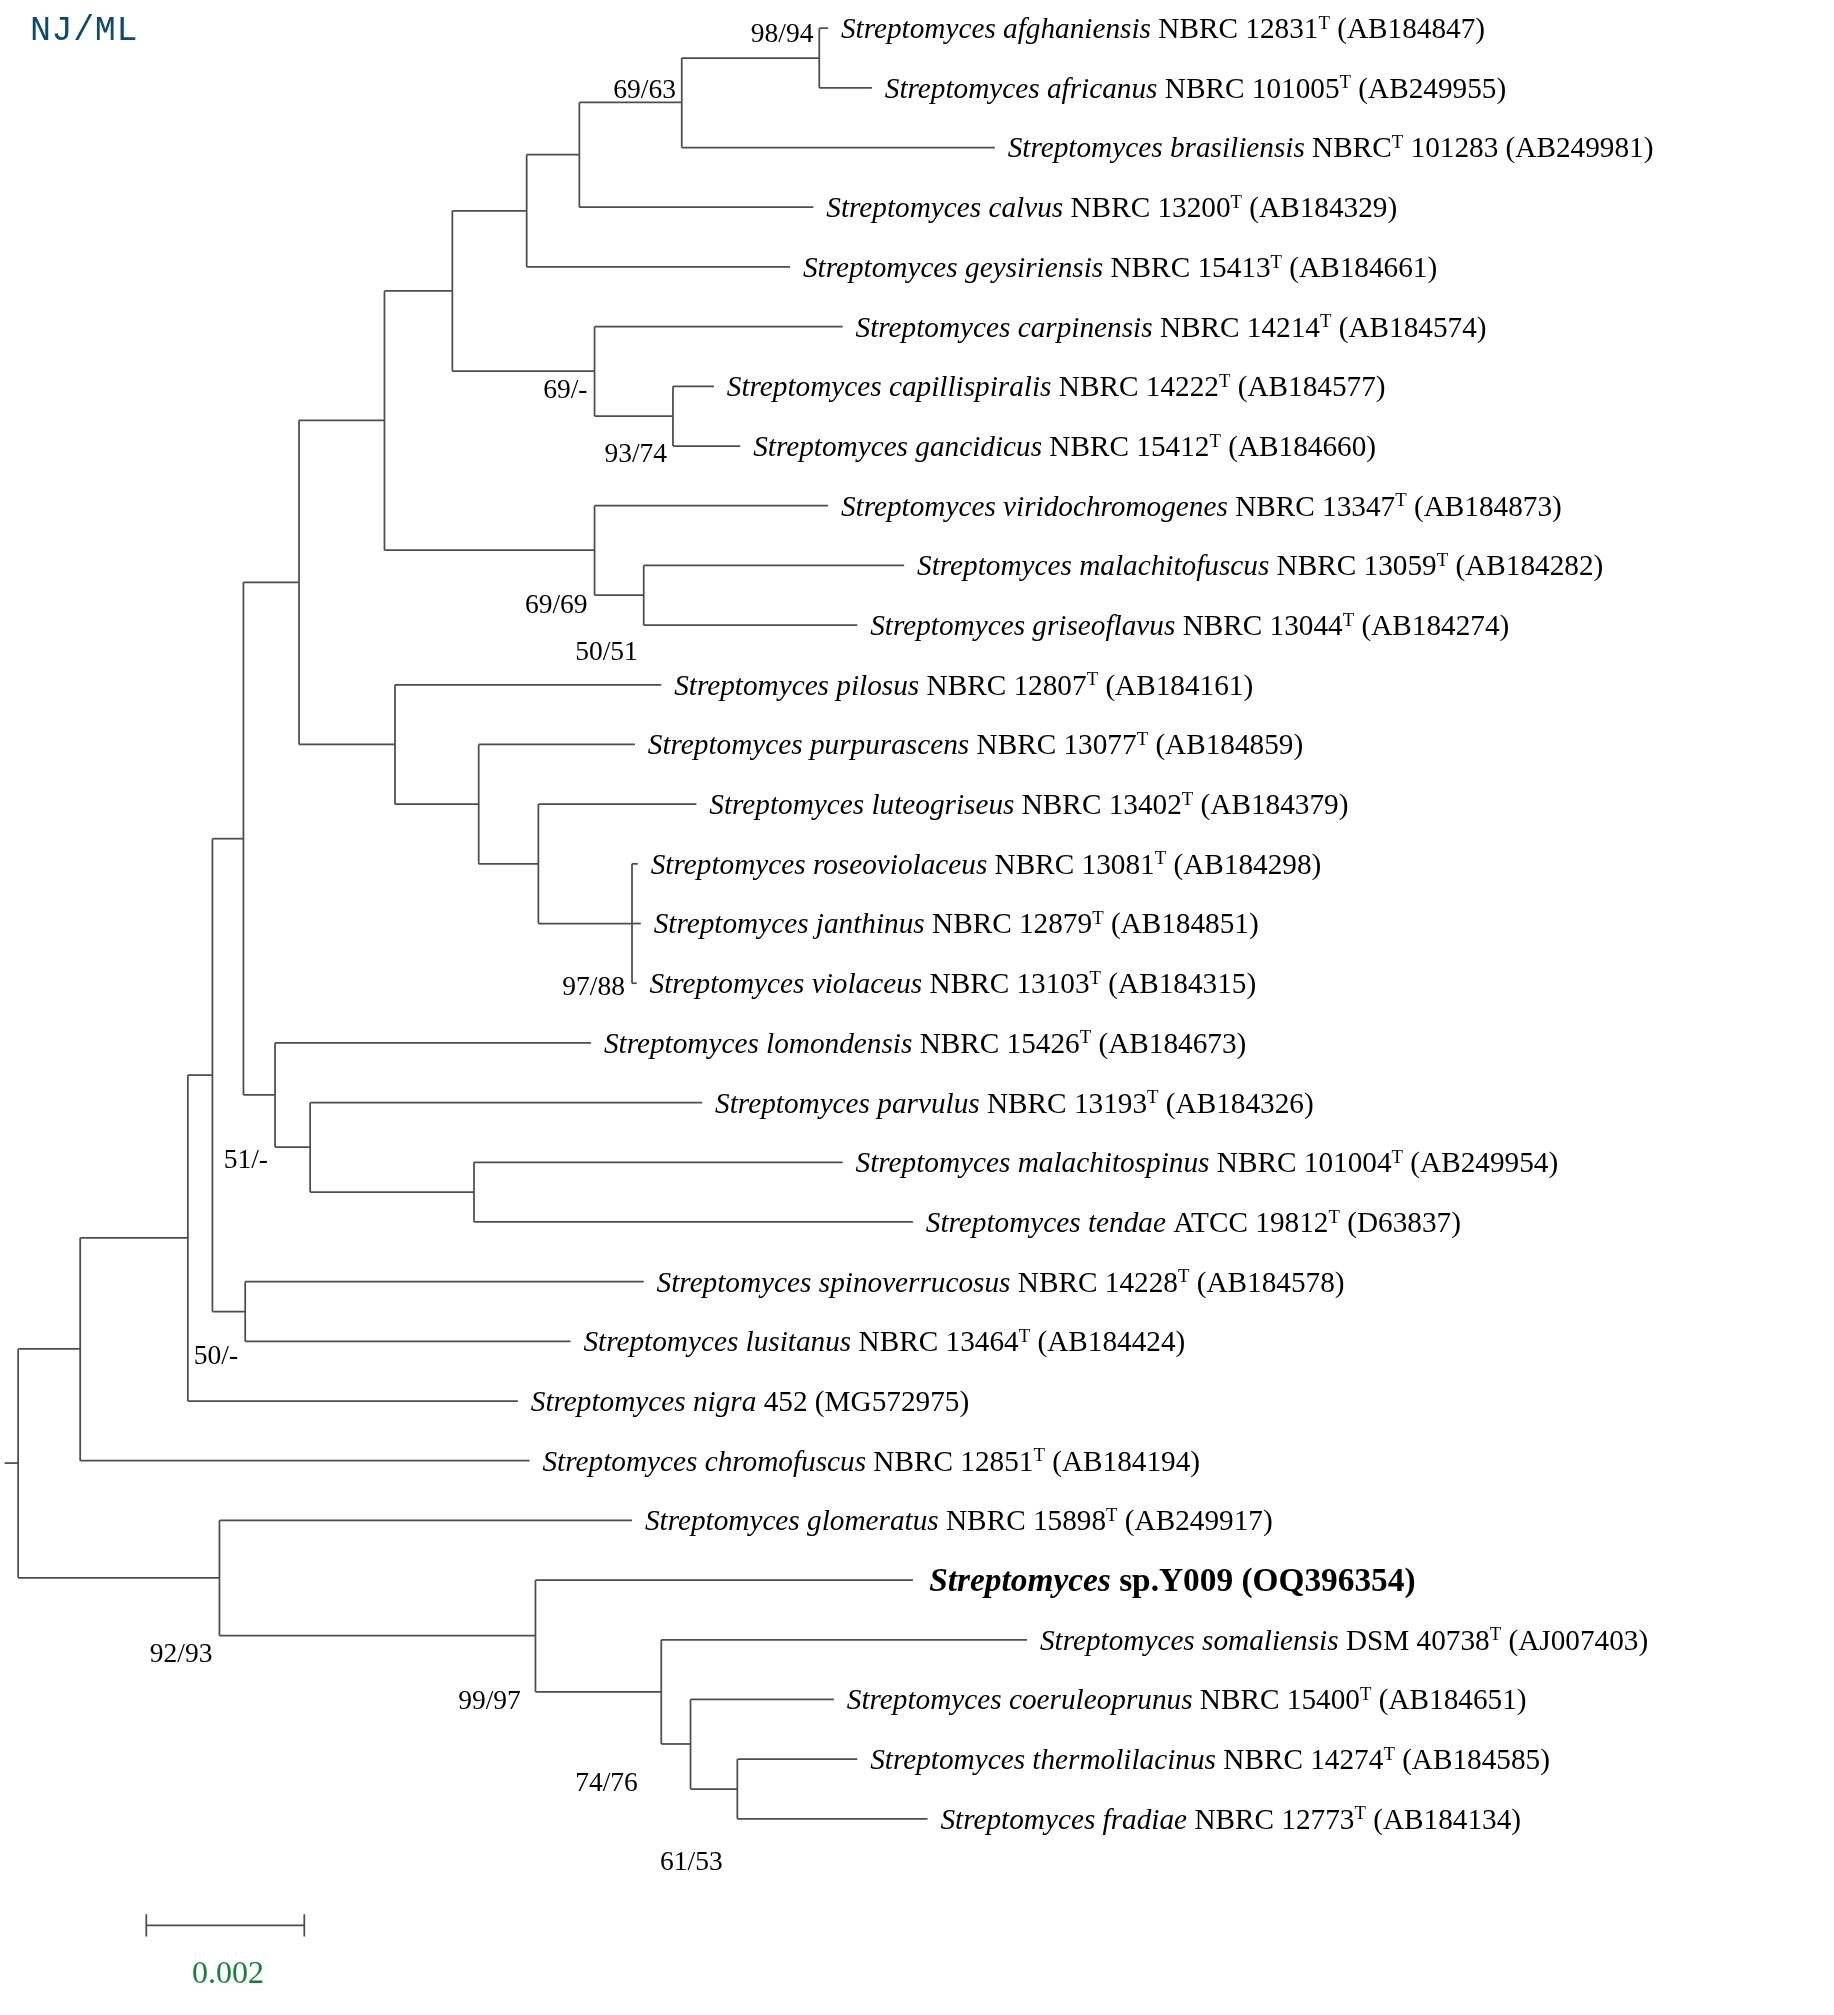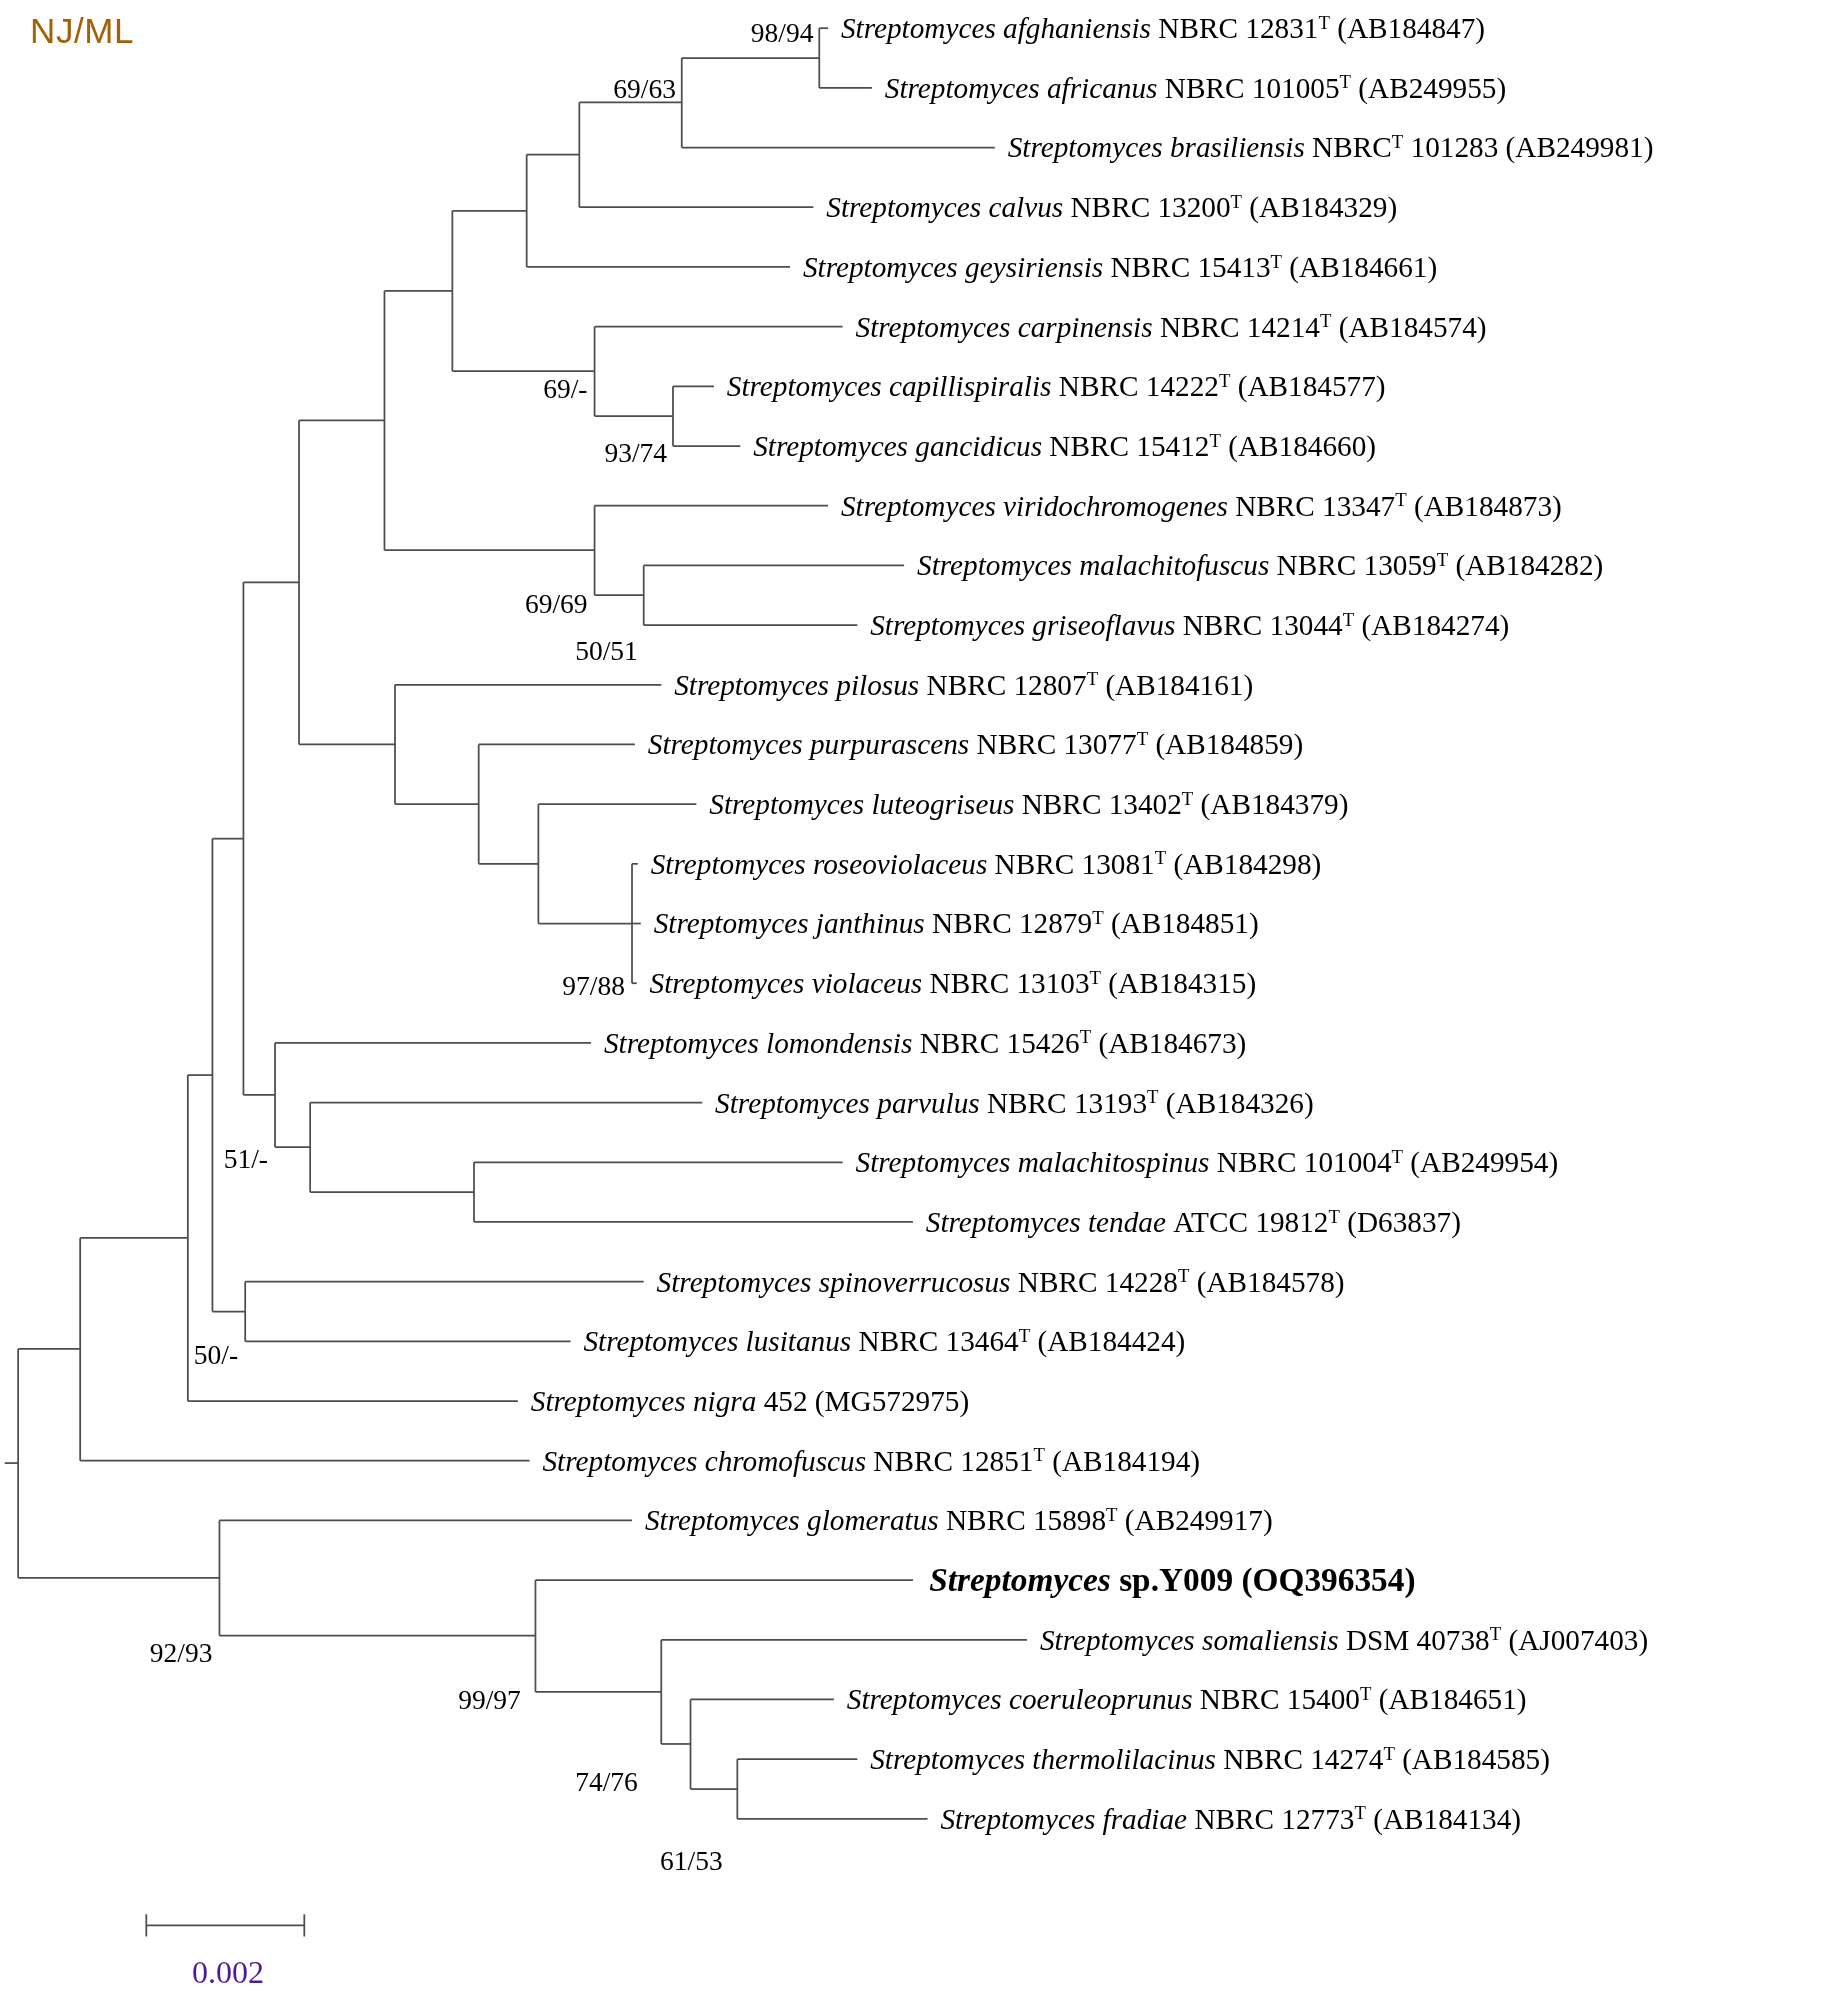--- a/index.html
+++ b/index.html
@@ -1,22 +1,22 @@
 <!DOCTYPE html>
 <html style="font-size:9.4px"><head>
 <meta charset="utf-8">
 <style>
   html,body{margin:0;padding:0;background:#ffffff;}
   #figure{position:relative;width:1834px;height:2015px;background:#ffffff;overflow:hidden;
           font-family:"Liberation Serif",serif;}
   #tree-svg{position:absolute;left:0;top:0;width:1834px;height:2015px;}
-  .title{position:absolute;left:30px;top:10.5px;font-size:35px;color:#a16207;
-         font-family:Liberation Sans, sans-serif;letter-spacing:0.6px;}
+  .title{position:absolute;left:30px;top:10.5px;font-size:35px;color:#0c4a6e;
+         font-family:Liberation Mono, monospace;letter-spacing:0.6px;}
   .scale-label{position:absolute;left:146px;top:1954px;width:164px;text-align:center;
-         font-size:32px;color:#4c1d95;font-family:"Liberation Serif",serif;}
+         font-size:32px;color:#15803d;font-family:"Liberation Serif",serif;}
   svg text{fill:#000000;}
   .taxon{font-family:"Liberation Serif",serif;font-size:50px;white-space:pre;}
   .taxon .it{font-style:italic;}
   .taxon-bold{font-family:"Liberation Serif",serif;font-size:57px;font-weight:bold;white-space:pre;}
   .taxon-bold .it{font-style:italic;}
   .support{font-family:"Liberation Serif",serif;font-size:47px;}
   .sup{font-size:32px;}
   line{stroke:#4d4d4d;stroke-width:3;}
 </style>
 </head>

